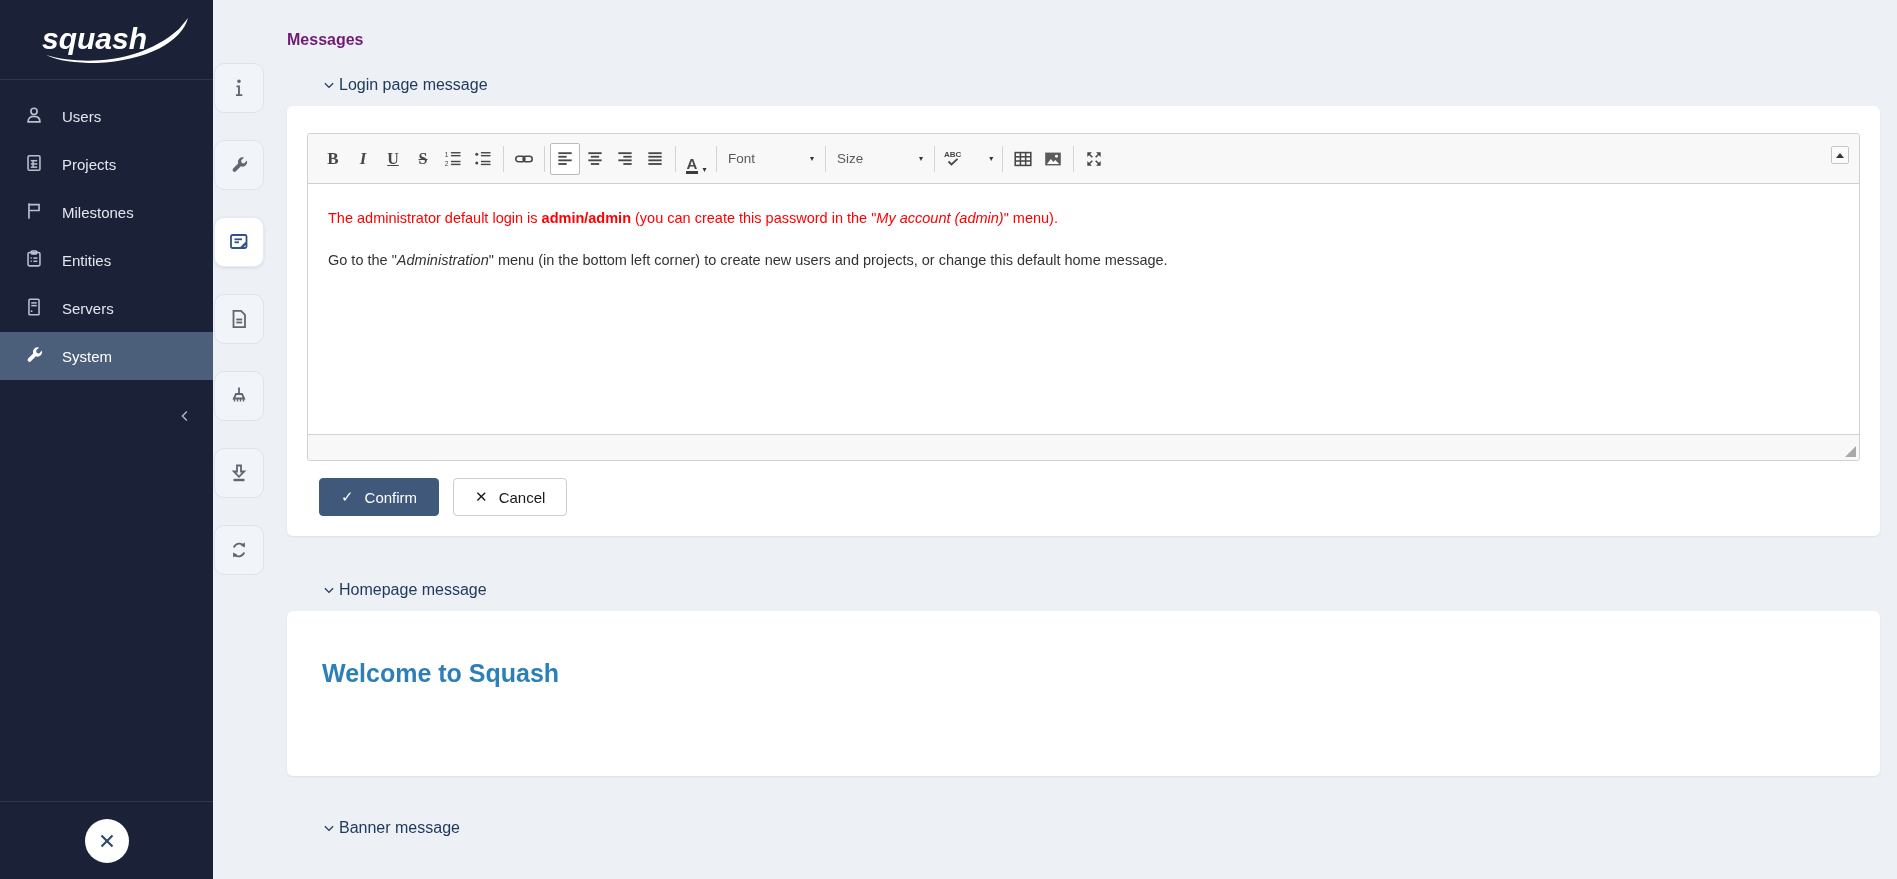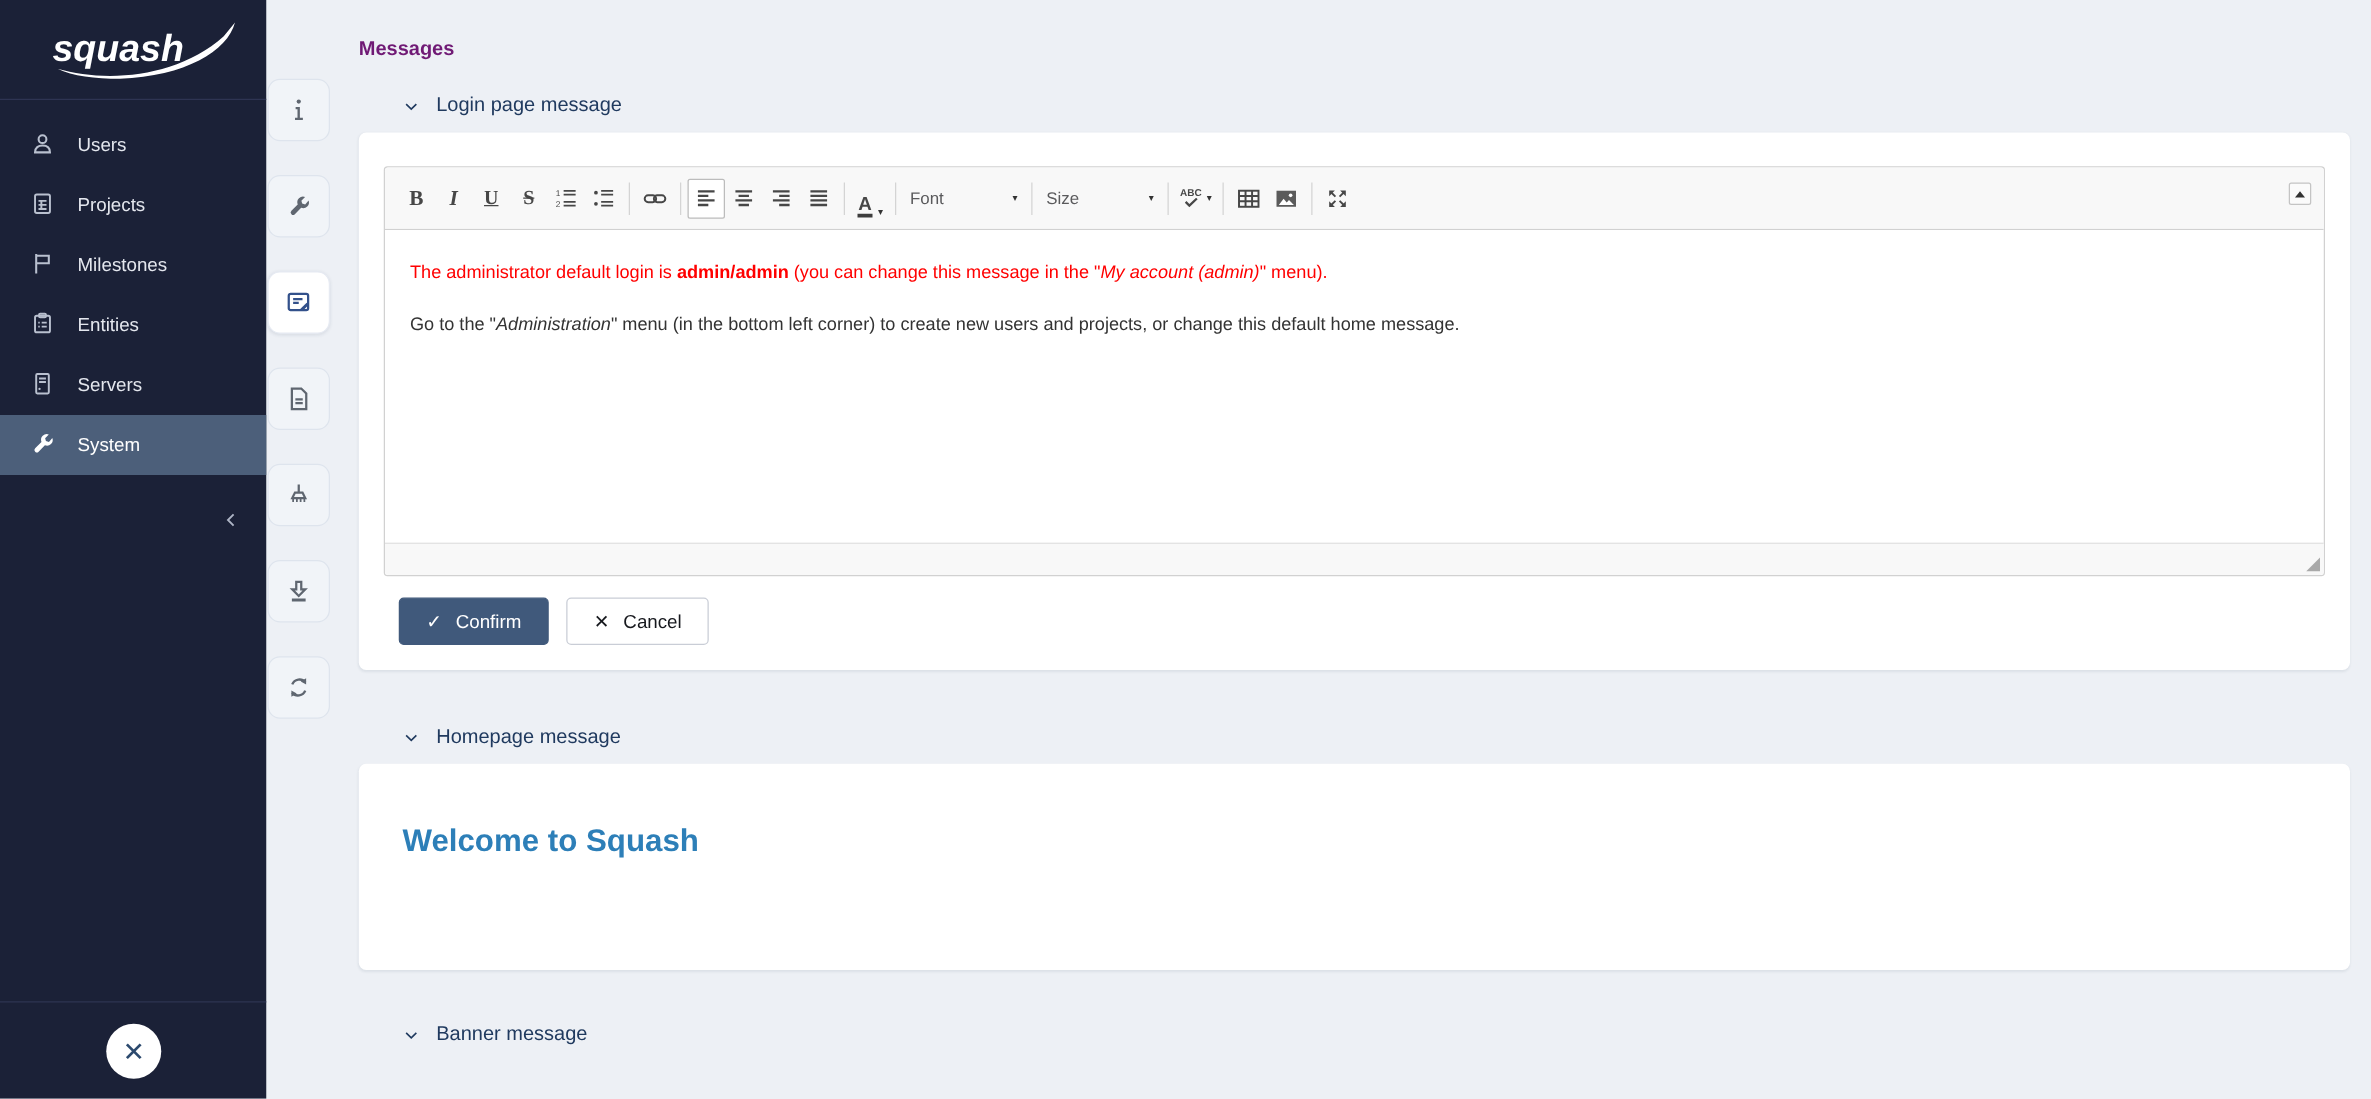--- a/index.html
+++ b/index.html
@@ -44,21 +44,21 @@
     width:50px; height:50px; border-radius:10px; background:#f1f4f8;
     border:1px solid #dee4ed; display:flex; align-items:center; justify-content:center;
     color:#5f6670; cursor:pointer;
   }
   .rail-btn.active { background:#ffffff; border-color:#e6eaf2; color:#33518b;
     box-shadow:0 1px 3px rgba(40,60,90,.12); }
   
   .main { flex:1; padding:0 17px 0 22px; overflow:hidden; }
   .page-title { font-size:20px; font-weight:600; color:#203a5f; margin-top:17px; }
   .group-title { font-size:16px; font-weight:600; color:#701a75; margin-top:31px; }
-  .section-head { display:flex; align-items:center; gap:13px; margin-top:27px;
+  .section-head { display:flex; align-items:center; gap:3px; margin-top:27px;
     margin-left:35px; font-size:16px; font-weight:500; color:#203a5f; cursor:pointer; }
   .section-head .chev { display:flex; color:#203a5f; }
   .card {
     background:#ffffff; border-radius:6px; box-shadow:0 1px 2px rgba(30,50,80,.08);
     margin-top:12px;
   }
   .card.editor-card { height:430px; padding:27px 20px 0 20px; }
   
   .cke { border:1px solid #d1d1d1; border-radius:3px; background:#fff; }
   .cke-toolbar {
@@ -74,21 +74,21 @@
   .tbtn .bold { font-weight:bold; font-family:"Liberation Serif", serif; font-size:17px; }
   .tbtn .ital { font-style:italic; font-family:"Liberation Serif", serif; font-size:17px; font-weight:bold; }
   .tbtn .und { text-decoration:underline; font-family:"Liberation Serif", serif; font-size:16px; font-weight:bold; }
   .tbtn .strike { text-decoration:line-through; font-family:"Liberation Serif", serif; font-size:16px; font-weight:bold; }
   .sep { width:1px; height:26px; background:#d4d4d4; margin:0 5px; }
   .combo { display:flex; align-items:center; justify-content:space-between;
     width:98px; height:28px; padding:0 6px; color:#5a5a5c; font-size:13.5px; cursor:pointer; }
   .caret { font-size:8px; color:#333; margin-left:4px; }
   .color-btn { display:flex; align-items:flex-end; }
   .color-btn .A { font-weight:bold; font-size:15px; border-bottom:3px solid #3d3d3d; line-height:15px; padding:0 1px; }
-  .spell { display:flex; align-items:center; }
+  .spell { display:flex; align-items:center;gap:24px; }
   .spell .abc-wrap { display:flex; flex-direction:column; align-items:center; line-height:7px; }
   .spell .abc { font-size:8px; font-weight:bold; letter-spacing:0; }
   .collapse-toolbar {
     position:absolute; right:10px; top:12px; width:18px; height:18px;
     border:1px solid #c4c4c4; background:#fbfbfb; display:flex; align-items:center;
     justify-content:center; cursor:pointer; border-radius:2px;
   }
   .collapse-toolbar .tri { width:0; height:0; border-left:4px solid transparent;
     border-right:4px solid transparent; border-bottom:5px solid #333; }
   .cke-content { height:250px; padding:24px 20px; font-size:14.5px; line-height:20px; }
@@ -436,21 +436,21 @@
                 </g>
             </svg>
             </span>
         </div>
         <div class="collapse-toolbar">
           <span class="tri"></span>
         </div>
       </div>
 
       <div class="cke-content">
-        <p class="msg-red"><span>The administrator default login is </span><b>admin/admin</b><span> (you can change this message in the "</span><i>My account (admin)</i><span>" menu).</span></p>
+        <p class="msg-red"><span>The administrator default login is </span><b>admin/admin</b><span> (you can create this password in the "</span><i>My account (admin)</i><span>" menu).</span></p>
         <p class="msg-dark"><span>Go to the "</span><i>Administration</i><span>" menu (in the bottom left corner) to create new users and projects, or change this default home message.</span></p>
       </div>
 
       <div class="cke-bottom">
         <span class="resize-handle"></span>
       </div>
     </div>
     <div class="btn-row">
       <button class="btn btn-confirm">
         <span class="glyph">✓</span>

